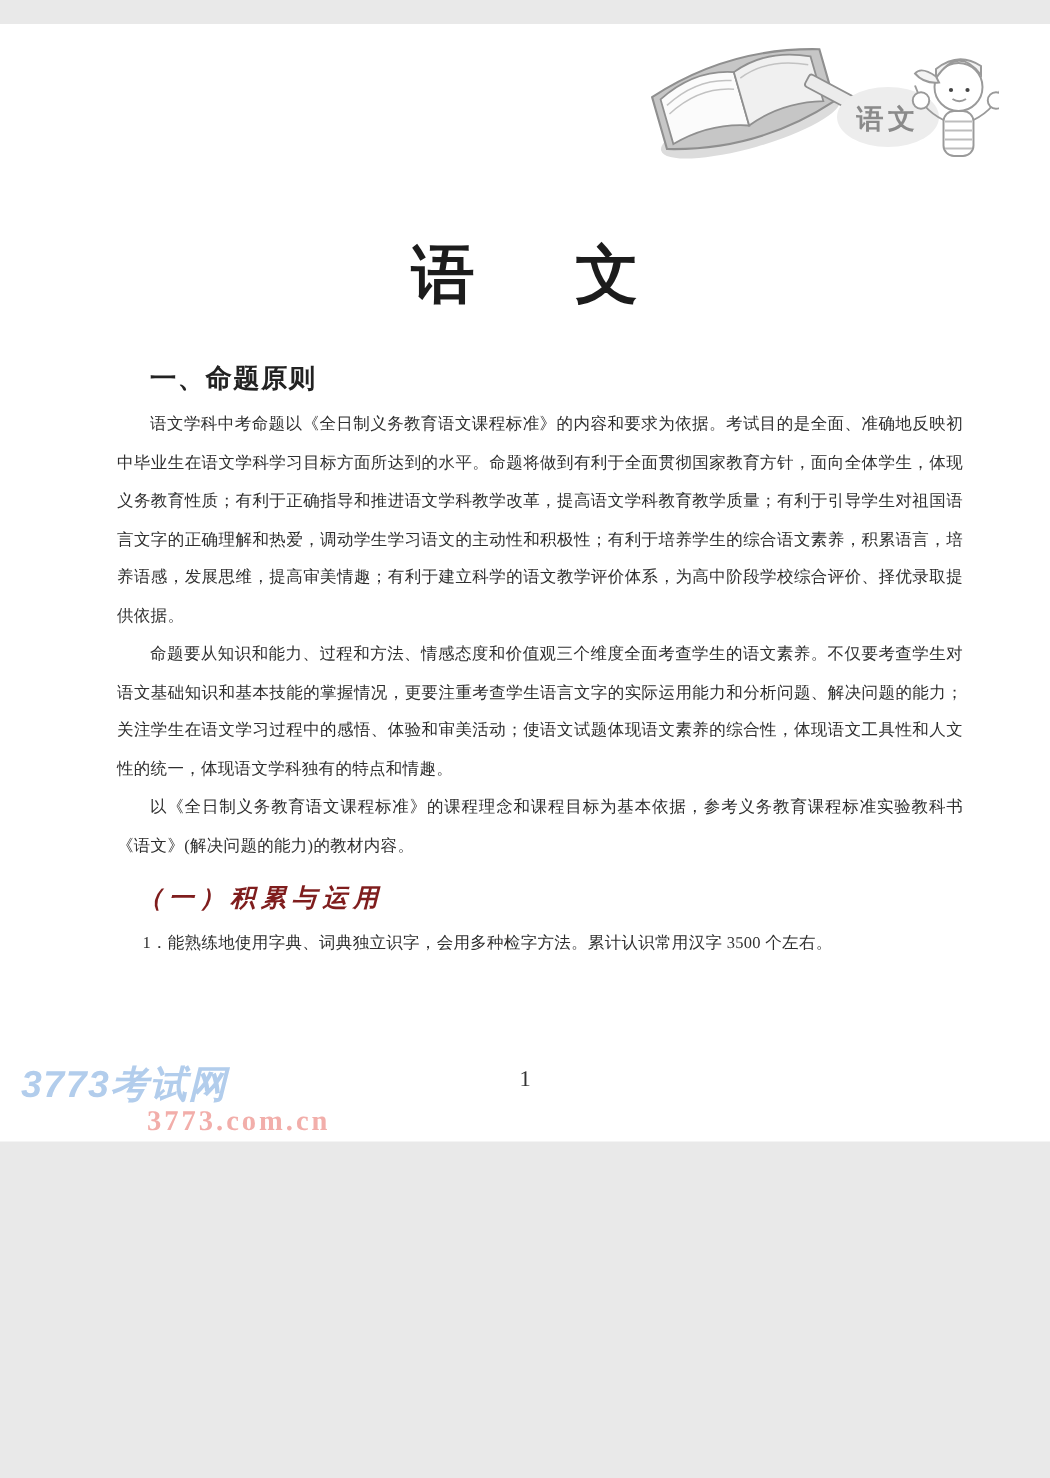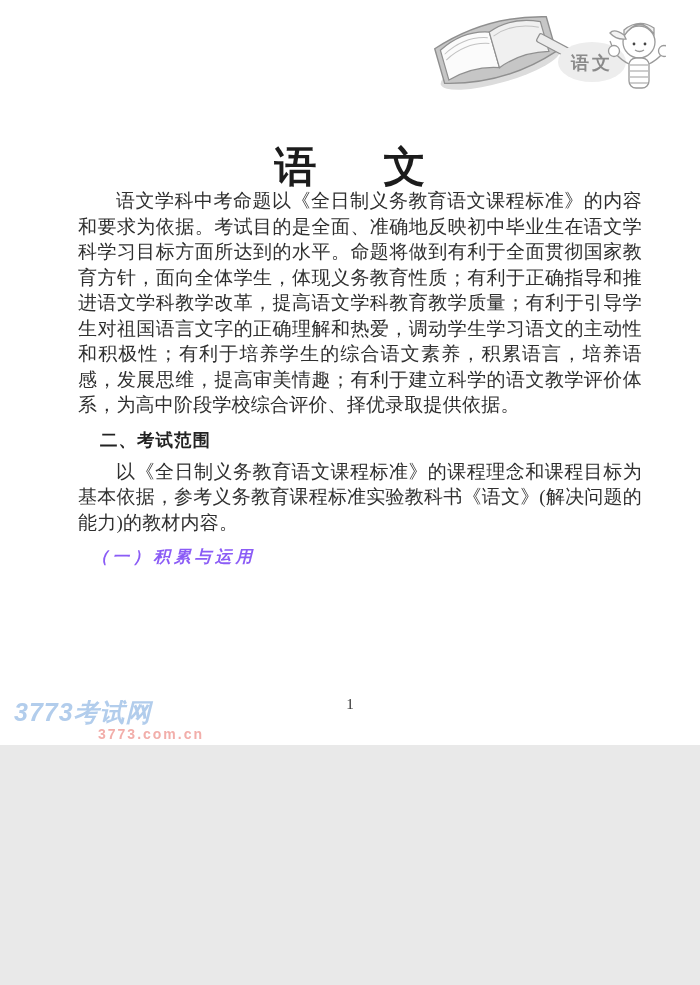--- a/index.html
+++ b/index.html
@@ -1,21 +1,21 @@
 <!DOCTYPE html>
 <html style="--wm-name: #b2cdec; --wm-domain: #f2aeaa; --text-color: #2f2f2f;"><head>
 <meta charset="utf-8">
 <style>
   * { margin: 0; padding: 0; box-sizing: border-box; }
   html, body { background: #e9e9e9; }
   .page {
     position: relative;
     width: 700px;
     height: 745px;
-    margin: 0 auto;
+    margin: 16px auto;
     background: #ffffff;
     overflow: hidden;
     font-family: "Liberation Serif", "DejaVu Serif", serif;
     color: var(--text-color, #2f2f2f);
   }
 
   
   .illustration {
     position: absolute;
     top: 2px;
@@ -46,31 +46,31 @@
     font-size: 17.5px;
     font-weight: bold;
     color: #222222;
     padding-left: 22px;
     margin-top: 10px;
     margin-bottom: 7px;
     letter-spacing: 1px;
   }
   .section-heading.first { margin-top: 36px; }
   .content p {
-    font-size: 19px;
+    font-size: 11px;
     line-height: 25.5px;
     text-align: justify;
     text-indent: 2em;
     letter-spacing: 0.2px;
   }
   .subsection-heading {
     font-size: 16.5px;
     font-weight: bold;
     font-style: italic;
-    color: #8b5cf6;
+    color: #7f1d1d;
     letter-spacing: 4px;
     padding-left: 14px;
     margin-top: 9px;
     margin-bottom: 5px;
     line-height: 26px;
   }
   .content p.list-item {
     text-indent: 0;
     padding-left: 17px;
   }
@@ -94,22 +94,22 @@
   }
   .wm-name {
     font-family: "Liberation Sans", "DejaVu Sans", sans-serif;
     font-size: 25px;
     font-weight: bold;
     font-style: italic;
     letter-spacing: 1px;
     color: var(--wm-name, #b2cdec);
   }
   .wm-domain {
-    font-family: Liberation Sans, sans-serif;
-    font-size: 14px;
+    font-family: Liberation Serif, serif;
+    font-size: 19px;
     font-weight: bold;
     letter-spacing: 2px;
     color: var(--wm-domain, #f2aeaa);
     margin-left: 84px;
     margin-top: 2px;
   }
 </style>
 </head>
 <body>
 
@@ -154,27 +154,29 @@
         <circle cx="238" cy="49" r="5.5" fill="#ffffff"></circle>
         <path d="M240 44 L242 39"></path>
       </g>
     </svg>
   </div>
 
   <h1 class="doc-title">语文</h1>
 
   <div class="content">
 
+    <h2 class="section-heading first">一、命题原则</h2>
     <p>语文学科中考命题以《全日制义务教育语文课程标准》的内容和要求为依据。考试目的是全面、准确地反映初中毕业生在语文学科学习目标方面所达到的水平。命题将做到有利于全面贯彻国家教育方针，面向全体学生，体现义务教育性质；有利于正确指导和推进语文学科教学改革，提高语文学科教育教学质量；有利于引导学生对祖国语言文字的正确理解和热爱，调动学生学习语文的主动性和积极性；有利于培养学生的综合语文素养，积累语言，培养语感，发展思维，提高审美情趣；有利于建立科学的语文教学评价体系，为高中阶段学校综合评价、择优录取提供依据。</p>
+    <p>命题要从知识和能力、过程和方法、情感态度和价值观三个维度全面考查学生的语文素养。不仅要考查学生对语文基础知识和基本技能的掌握情况，更要注重考查学生语言文字的实际运用能力和分析问题、解决问题的能力；关注学生在语文学习过程中的感悟、体验和审美活动；使语文试题体现语文素养的综合性，体现语文工具性和人文性的统一，体现语文学科独有的特点和情趣。</p>
 
-    <h2 class="section-heading">二、考试范围</h2>
     <p>以《全日制义务教育语文课程标准》的课程理念和课程目标为基本依据，参考义务教育课程标准实验教科书《语文》(解决问题的能力)的教材内容。</p>
 
 
     <h3 class="subsection-heading">（一）积累与运用</h3>
+    <p class="list-item">1．能熟练地使用字典、词典独立识字，会用多种检字方法。累计认识常用汉字 3500 个左右。</p>
 
   </div>
 
   <div class="page-number">1</div>
 
   <div class="watermark">
     <div class="wm-name">3773考试网</div>
     <div class="wm-domain">3773.com.cn</div>
   </div>
 

